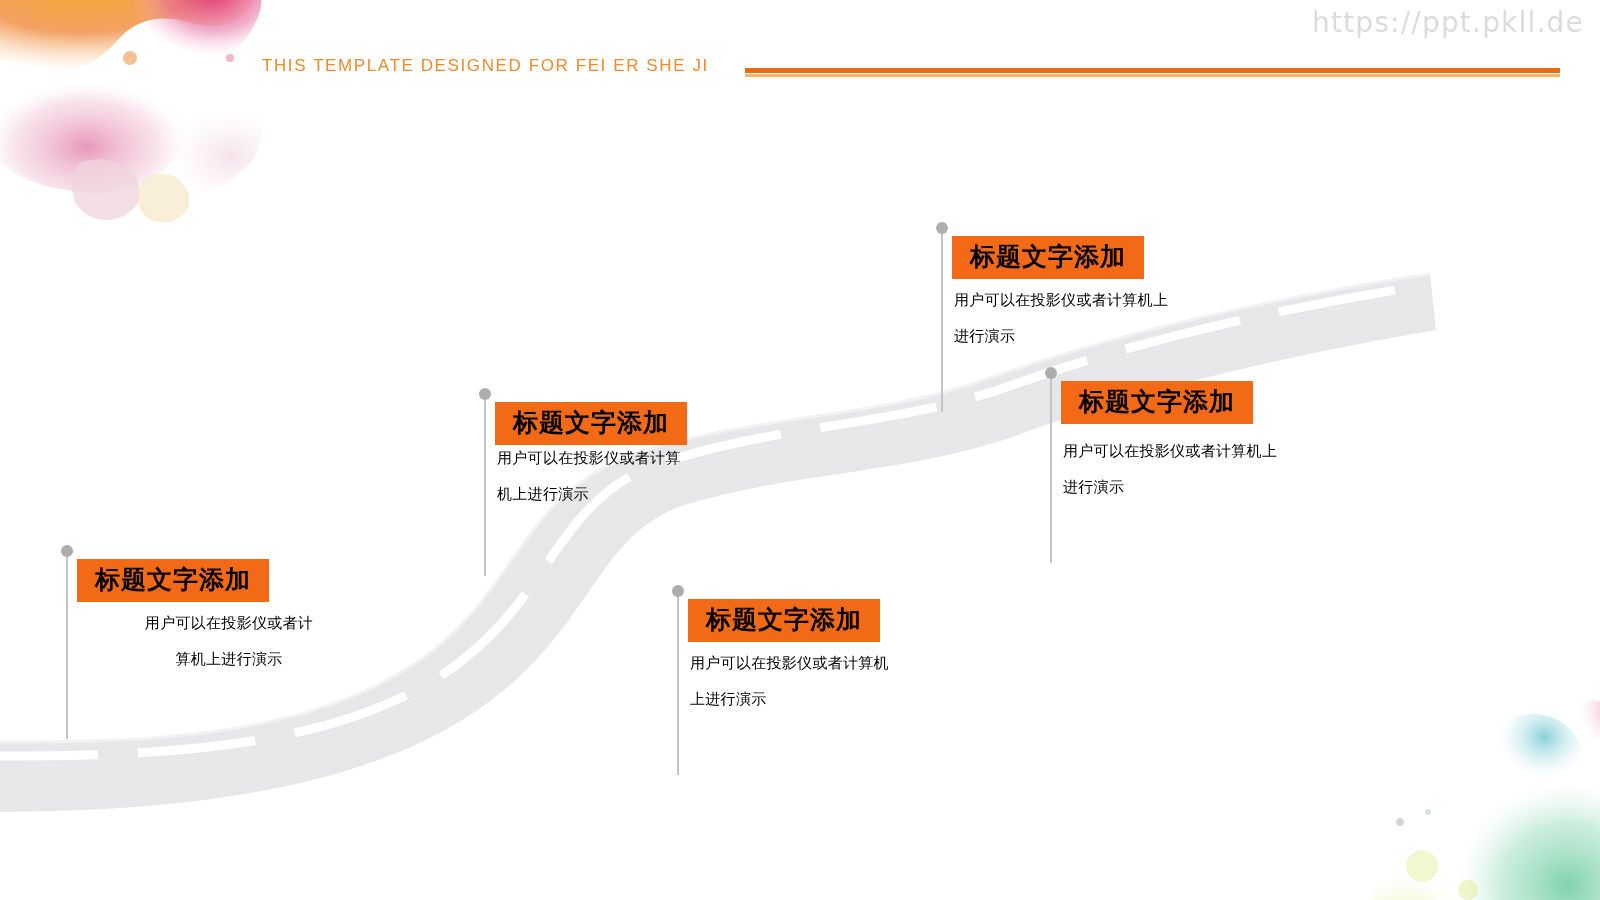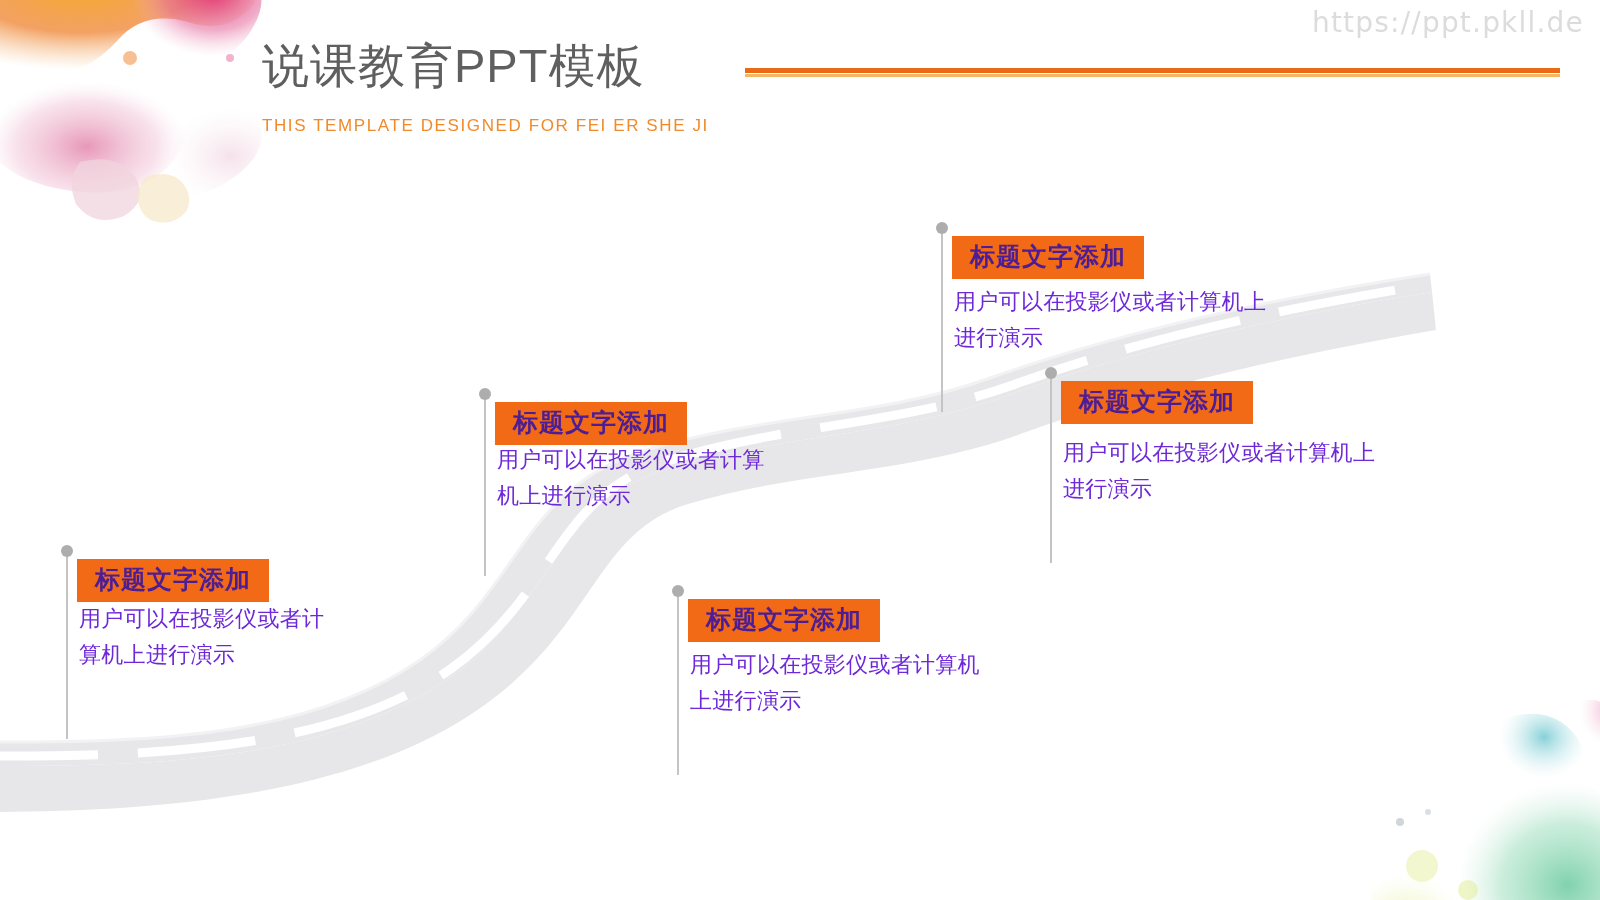--- a/index.html
+++ b/index.html
@@ -121,36 +121,37 @@
     width: 12px;
     height: 12px;
     border-radius: 50%;
     background: #adadad;
   }
   .block .title-bar {
     position: absolute;
     left: 11px;
     top: 14px;
     background: #f26a16;
-    color: #4c1d95;
+    color: #000000;
     font-size: 25px;
     font-weight: bold;
     letter-spacing: 1px;
     padding: 8px 18px 10px 18px;
     white-space: nowrap;
     line-height: 1;
   }
   .block .body-text {
     position: absolute;
     left: 13px;
-    font-size: 22px;
+    font-size: 15px;
     line-height: 36px;
-    color: #6d28d9;
+    color: #000000;
     white-space: pre-line;
     letter-spacing: 0.3px;
+    font-family: Liberation Mono, monospace;
   }
 </style>
 </head>
 <body>
 
 <div id="slide">
 
   <svg class="splash splash-tl" viewBox="0 0 340 300">
     <defs>
       <radialGradient id="tlA" cx="45%" cy="35%" r="62%">
@@ -218,21 +219,20 @@
     <path d="M196 0 Q254 -10 270 32 Q276 70 238 84 Q198 92 186 54 Q182 20 196 0 Z" fill="url(#brC)"></path>
     <path d="M18 152 Q76 130 112 166 Q142 200 110 234 Q70 262 30 236 Q0 208 18 152 Z" fill="url(#brD)"></path>
     <path d="M220 70 Q264 62 270 104 Q272 140 238 146 Q206 148 202 112 Q202 82 220 70 Z" fill="url(#brE)"></path>
     <circle cx="62" cy="166" r="16" fill="#eaf0a8" opacity="0.55"></circle>
     <circle cx="108" cy="190" r="10" fill="#dfeb84" opacity="0.45"></circle>
     <circle cx="40" cy="122" r="4" fill="#9fb0b8" opacity="0.5"></circle>
     <circle cx="68" cy="112" r="3" fill="#9fb0b8" opacity="0.4"></circle>
   </svg>
 
   <div class="header">
-    <div class="title-main">说课教育PPT模板</div>
     <div class="title-sub">THIS TEMPLATE DESIGNED FOR FEI ER SHE JI</div>
   </div>
   <div class="header-rule">
     <div class="bar-thick"></div>
     <div class="bar-thin"></div>
   </div>
 
   <svg class="road-layer" viewBox="0 0 1600 900" preserveAspectRatio="none">
     <g>
 
@@ -266,21 +266,21 @@
                C 1126 344 1268 310 1432 284" stroke-dasharray="118 40"></path>
     </g>
 
     <path d="M -20 742 C 120 742 300 744 420 660 C 520 590 520 492 640 452 C 760 414 880 418 990 378 C 1110 336 1260 300 1430 274" stroke="#f2f2f4" stroke-width="3" fill="none"></path>
   </svg>
 
   <div class="block" style="left:66px; top:545px; height:200px;">
     <div class="stem" style="height:186px;"></div>
     <div class="dot"></div>
     <div class="title-bar">标题文字添加</div>
-    <div class="body-text" style="top:56px; width:300px;">用户可以在投影仪或者计
+    <div class="body-text" style="top:62px; width:300px;text-align:center;">用户可以在投影仪或者计
 算机上进行演示</div>
   </div>
 
   <div class="block" style="left:484px; top:388px; height:190px;">
     <div class="stem" style="height:180px;"></div>
     <div class="dot"></div>
     <div class="title-bar">标题文字添加</div>
     <div class="body-text" style="top:54px; width:320px;">用户可以在投影仪或者计算
 机上进行演示</div>
   </div>

